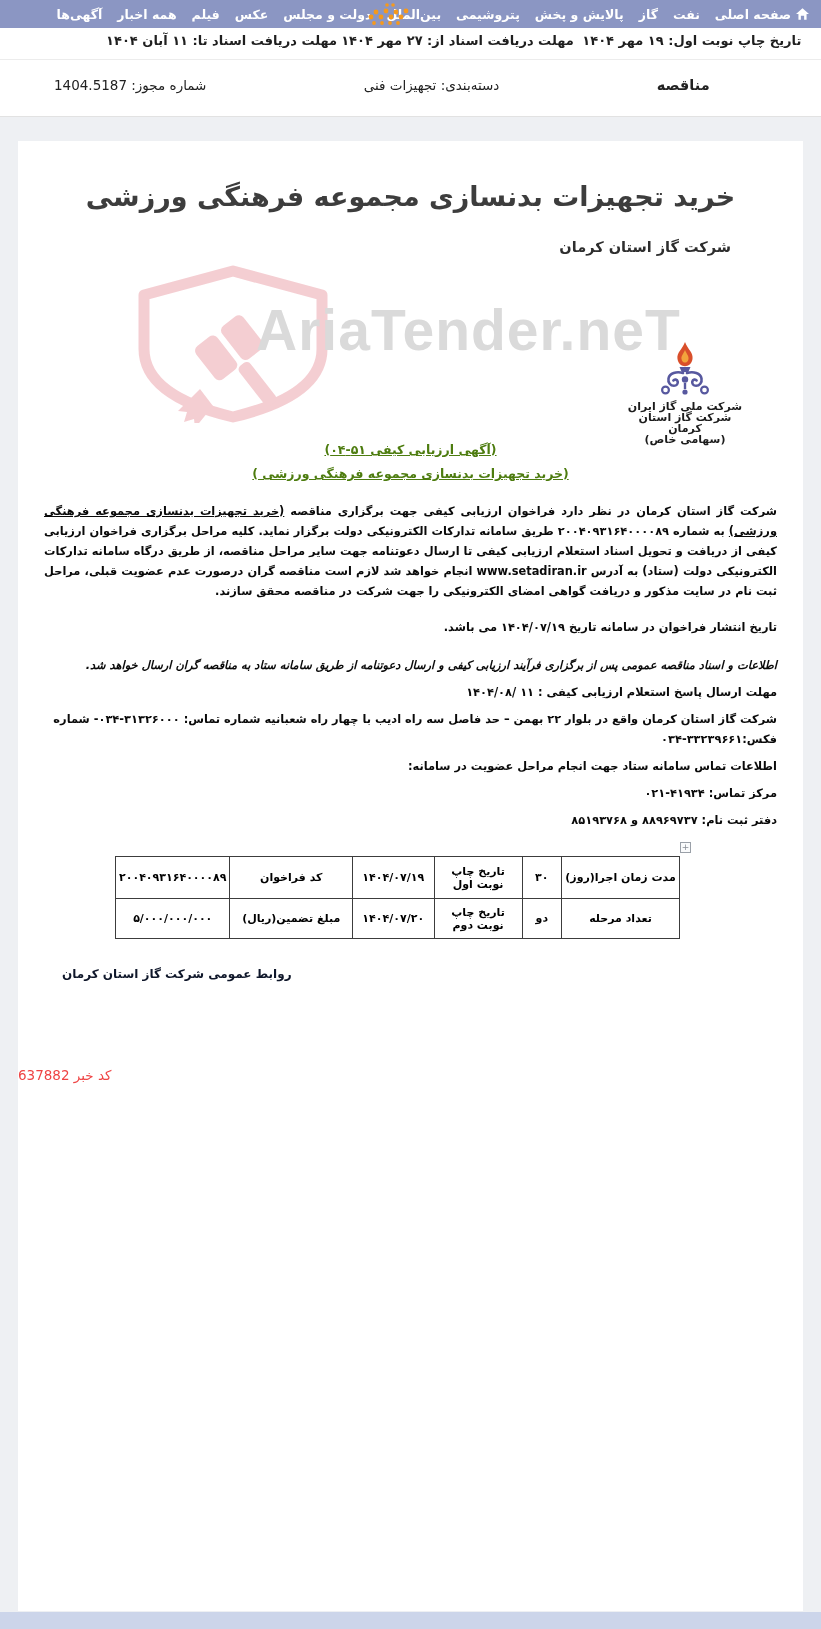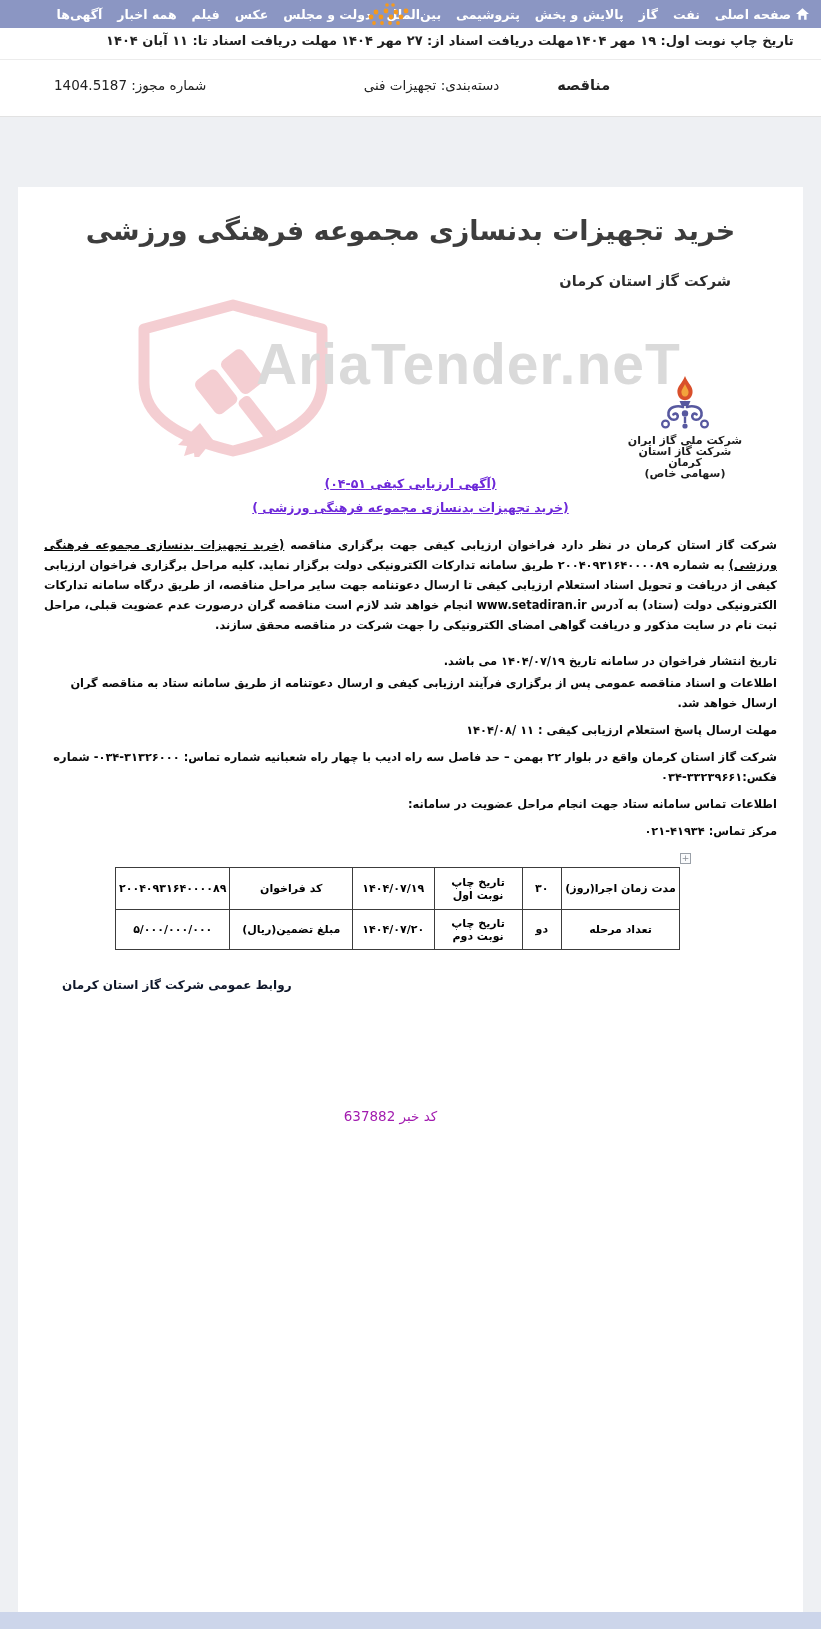--- a/index.html
+++ b/index.html
@@ -25,51 +25,50 @@
   .hcard { background:#fff; }
   .hrow1 {
     display:flex; padding:5px 12px 11px; font-size:13px; font-weight:bold;
     color:#1f1f1f; border-bottom:1px solid #ececec;
   }
   .hrow2 {
     display:flex; align-items:center; padding:17px 12px 23px;
     font-size:13.5px; color:#222; border-bottom:1px solid #e2e2e2;
   }
   .cell { flex:1; }
-  .cell.r { text-align:left; }
+  .cell.r { text-align:center; }
   .cell.c { text-align:center; }
   .cell.l { text-align:left; }
   .hrow1 .cell.l { padding-left:94px; }
   .hrow2 .cell.l { padding-left:42px; }
   .hrow2 .tender-type { font-weight:bold; font-size:14.5px; }
   .gap { height:24px; }
   
   .card {
     background:#fff; margin:0 18px; height:1470px; position:relative;
   }
   .doc-title {
-    padding-top:28px; text-align:center; font-size:27px; font-weight:bold;
+    padding-top:40px; text-align:center; font-size:27px; font-weight:bold;
     color:#3d3d3d;
-    margin-top:46px;
   }
   .doc-company {
     margin-top:27px; padding-right:72px; text-align:right;
     font-size:14.5px; font-weight:bold; color:#2e2e2e;
   }
   .wm-zone { position:relative; height:172px; margin-top:8px; }
   .wm-shield { position:absolute; left:108px; top:2px; opacity:.85; }
   .wm-text {
     position:absolute; left:238px; top:34px; direction:ltr;
     font-family:"Liberation Sans", sans-serif; font-weight:bold;
     font-size:57px; letter-spacing:1px; color:#dadada; white-space:nowrap;
   }
   .nioc { position:absolute; left:608px; top:78px; width:118px; text-align:center; }
   .nioc-caption { font-size:11px; font-weight:bold; color:#1c1c1c; line-height:11px; }
   .red-line {
-    text-align:center; color:#6d28d9; font-weight:bold; font-size:12.5px;
+    text-align:center; color:#4d7c0f; font-weight:bold; font-size:12.5px;
     text-decoration:underline; margin-top:7px;
   }
   .red-line + .red-line { margin-top:9px; }
   .docbody {
     padding:0 26px; margin-top:20px; font-size:11.4px; font-weight:bold;
     color:#0a0a0a;
   }
   .para-justify { text-align:justify; text-align-last:right; line-height:20px; }
   .bline { line-height:20px; margin-top:11px; }
   .bline.tight { margin-top:7px; }
@@ -95,22 +94,22 @@
   table.dtable td:nth-child(2){ width:40px; }
   table.dtable td:nth-child(3){ width:90px; }
   table.dtable td:nth-child(4){ width:82px; }
   table.dtable td:nth-child(5){ width:124px; }
   table.dtable td:nth-child(6){ width:102px; }
   .signature {
     margin-top:28px; padding-left:44px; text-align:left;
     font-size:12px; font-weight:bold; color:#0f172a;
   }
   .news-code {
-    margin-top:116px; padding-right:40px; text-align:center;
-    font-size:13.5px; color:#a21caf;
+    margin-top:86px; padding-right:40px; text-align:left;
+    font-size:13.5px; color:#ef4444;
   }
   .bottom-strip {
     position:absolute; left:0; right:0; bottom:0; height:17px; background:#ccd5ea;
   }
 </style>
 </head>
 <body>
 
 <div class="nav">
   <div class="nav-home">
@@ -225,31 +224,35 @@
   </div>
 
   <div class="red-line">(آگهی ارزیابی کیفی ۵۱-۰۴)</div>
   <div class="red-line">(خرید تجهیزات بدنسازی مجموعه فرهنگی ورزشی )</div>
 
   <div class="docbody">
     <p class="para-justify"><span>شرکت گاز استان کرمان در نظر دارد فراخوان ارزیابی کیفی جهت برگزاری مناقصه </span><span class="und">(خرید تجهیزات بدنسازی مجموعه فرهنگی ورزشی)</span><span> به شماره ۲۰۰۴۰۹۳۱۶۴۰۰۰۰۸۹ طریق سامانه تدارکات الکترونیکی دولت برگزار نماید. کلیه مراحل برگزاری فراخوان ارزیابی کیفی از دریافت و تحویل اسناد استعلام ارزیابی کیفی تا ارسال دعوتنامه جهت سایر مراحل مناقصه، از طریق درگاه سامانه تدارکات الکترونیکی دولت (ستاد) به آدرس www.setadiran.ir انجام خواهد شد لازم است مناقصه گران درصورت عدم عضویت قبلی، مراحل ثبت نام در سایت مذکور و دریافت گواهی امضای الکترونیکی را جهت شرکت در مناقصه محقق سازند.</span></p>
 
     <p class="bline" style="margin-top:16px;">تاریخ انتشار فراخوان در سامانه تاریخ ۱۴۰۴/۰۷/۱۹ می باشد.</p>
 
-    <p class="bline" style="margin-top:2px;">اطلاعات و اسناد مناقصه عمومی پس از برگزاری فرآیند ارزیابی کیفی و ارسال دعوتنامه از طریق سامانه ستاد به مناقصه گران ارسال خواهد شد.</p>
+    <p class="bline" style="margin-top:18px;font-style:italic;">اطلاعات و اسناد مناقصه عمومی پس از برگزاری فرآیند ارزیابی کیفی و ارسال دعوتنامه از طریق سامانه ستاد به مناقصه گران ارسال خواهد شد.</p>
 
     <p class="bline tight">
       <span>مهلت ارسال پاسخ استعلام ارزیابی کیفی :</span>
       <span>۱۱ /۱۴۰۴/۰۸</span>
     </p>
     <p class="bline tight">شرکت گاز استان کرمان واقع در بلوار ۲۲ بهمن – حد فاصل سه راه ادیب با چهار راه شعبانیه شماره تماس: ۳۱۳۲۶۰۰۰-۰۳۴- شماره فکس:۳۳۲۳۹۶۶۱-۰۳۴</p>
     <p class="bline tight">اطلاعات تماس سامانه ستاد جهت انجام مراحل عضویت در سامانه:</p>
     <p class="bline tight">
       <span>مرکز تماس:</span>
       <span>۴۱۹۳۴-۰۲۱</span>
+    </p>
+    <p class="bline tight">
+      <span>دفتر ثبت نام:</span>
+      <span>۸۸۹۶۹۷۳۷ و ۸۵۱۹۳۷۶۸</span>
     </p>
   </div>
 
   <div class="thandle-row">
     <div class="thandle"></div>
   </div>
 
   <table class="dtable">
     <tbody>
         <tr>

